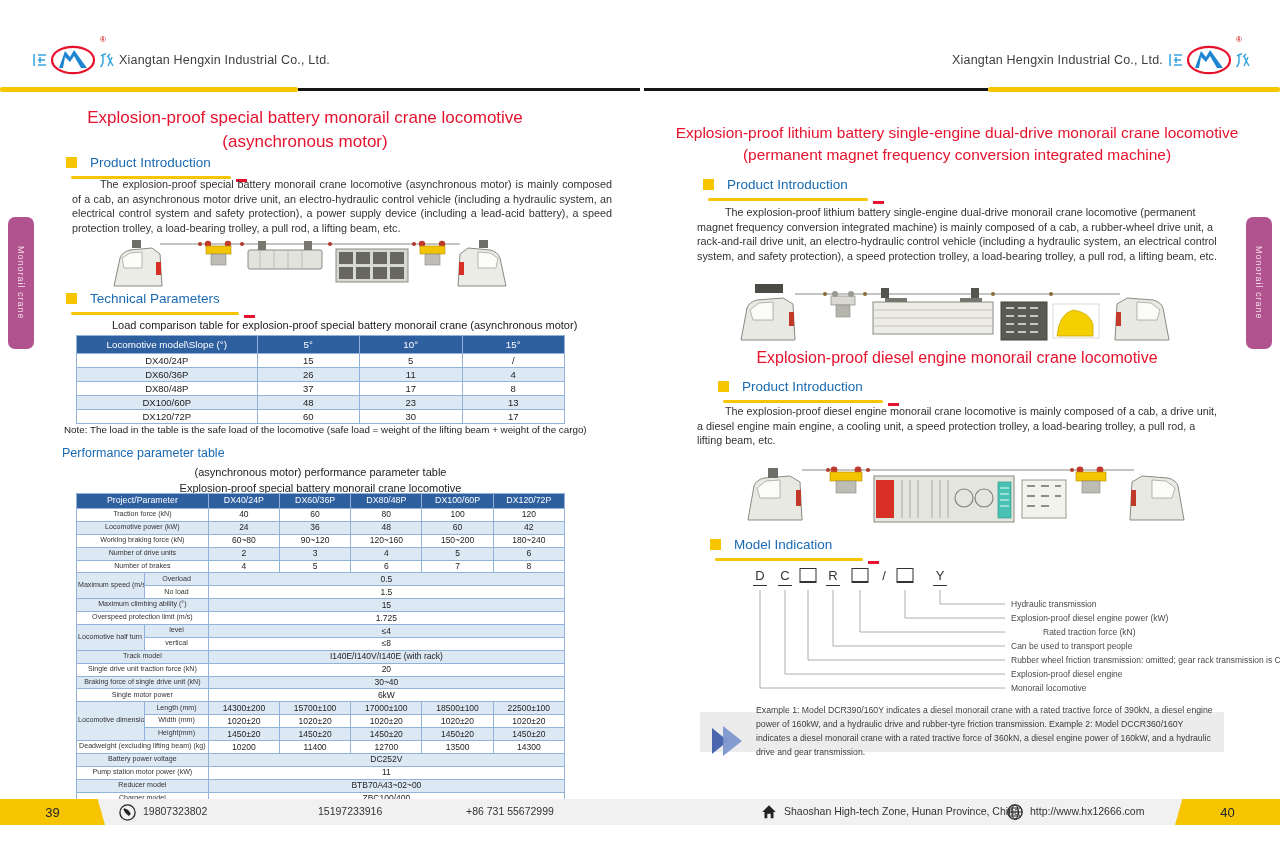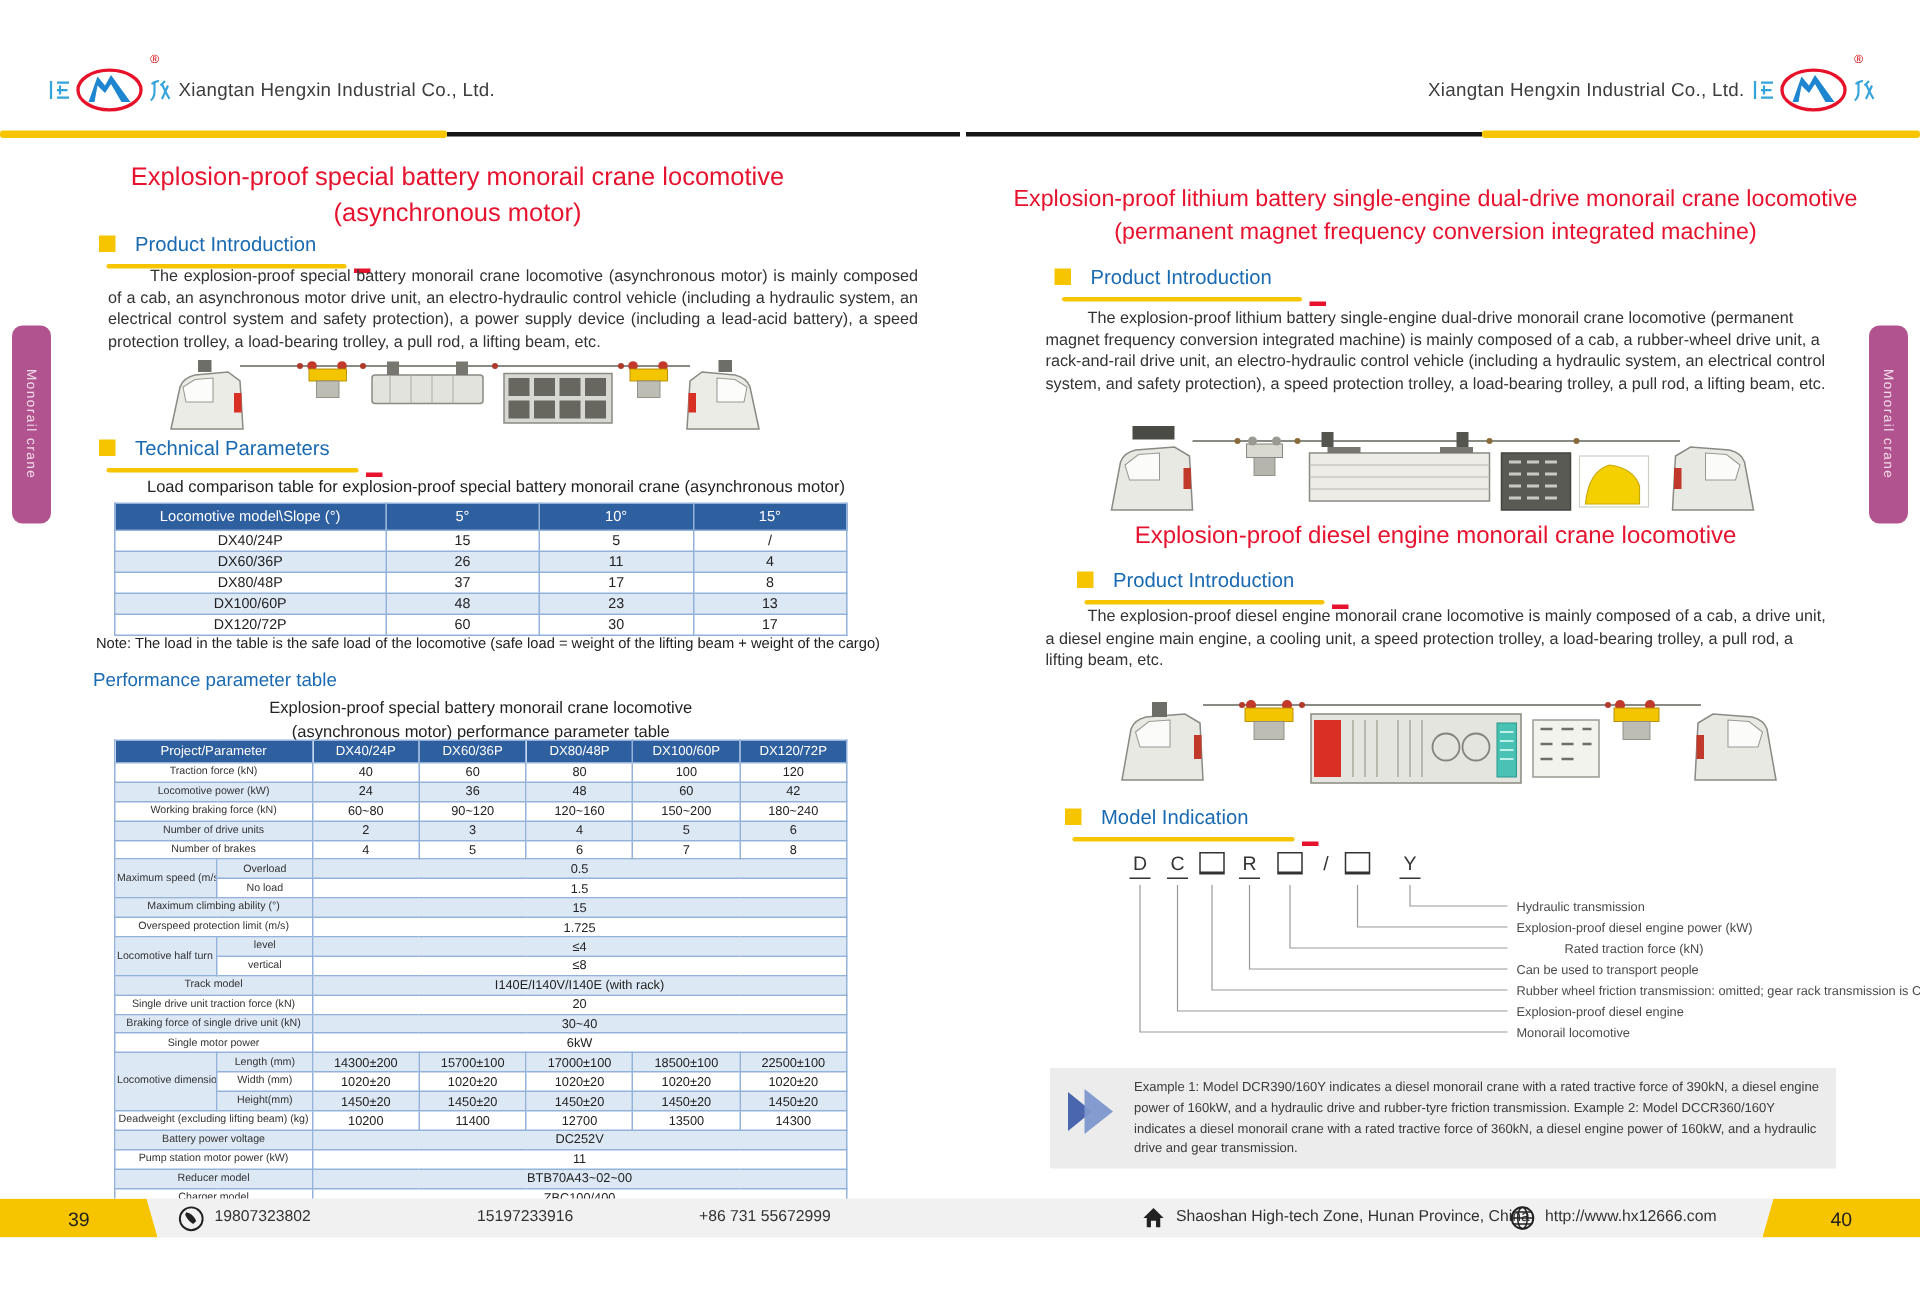--- a/index.html
+++ b/index.html
@@ -49,21 +49,21 @@
 
   
   #model-diagram{position:absolute;left:695px;top:560px;width:560px;height:150px;}
   .msym{position:absolute;top:8px;transform:translateX(-50%);font-size:13px;color:#333;
         text-align:center;min-width:12px;border-bottom:1.6px solid #333;padding:0 1px 2px 1px;}
   .msym.noline{border-bottom:none;}
   .msym.box{width:13px;height:10px;border:1.1px solid #333;border-bottom:2.2px solid #333;}
   .mlabel{position:absolute;left:316px;font-size:8.5px;color:#4a4a4a;white-space:nowrap;}
 
   
-  .example-box{position:absolute;left:700px;top:712px;width:524px;height:67px;background:#ececec;
+  .example-box{position:absolute;left:700px;top:712px;width:524px;height:40px;background:#ececec;
                display:flex;align-items:center;}
   .example-text{margin-left:56px;margin-right:10px;font-size:8.7px;line-height:1.6;color:#3c3c3c;}
   .chev{position:absolute;left:12px;top:14px;}
 
   
   .footer-bar{position:absolute;left:0;top:799px;width:1280px;height:26px;background:#f1f1f1;}
   .pg-tab{position:absolute;top:799px;width:105px;height:26px;background:#f6c500;
           display:flex;align-items:center;font-size:13px;color:#222;}
   .pg-left{left:0;clip-path:polygon(0 0,93% 0,100% 100%,0 100%);justify-content:center;}
   .pg-right{left:1175px;clip-path:polygon(7% 0,0 100%,100% 100%,100% 0);justify-content:center;}
@@ -180,21 +180,21 @@
     <rect x="351" y="34" width="5" height="13" fill="#d93025"></rect>
     <rect x="371" y="12" width="9" height="8" fill="#6e6e68"></rect>
   </svg>
 
   <div class="sec-head" style="left:66px;top:291px;">
     <span class="bullet"></span>
     <span class="sec-title">Technical Parameters</span>
     <span class="u-line" style="width:168px;"></span>
   </div>
 
-  <div class="tbl-caption" style="left:98px;top:319px;">Load comparison table for explosion-proof special battery monorail crane (asynchronous motor)</div>
+  <div class="tbl-caption" style="left:112px;top:319px;">Load comparison table for explosion-proof special battery monorail crane (asynchronous motor)</div>
 
   <table id="load-table" style="top:335px;">
     <colgroup>
         <col style="width:37%">
         <col style="width:21%">
         <col style="width:21%">
         <col style="width:21%">
       </colgroup>
     <thead>
         <tr>
@@ -236,22 +236,22 @@
           <td>17</td>
         </tr>
       </tbody>
   </table>
 
   <div class="note" style="left:64px;top:424px;">Note: The load in the table is the safe load of the locomotive (safe load = weight of the lifting beam + weight of the cargo)</div>
 
   <div class="perf-heading" style="left:62px;top:446px;">Performance parameter table</div>
 
   <div class="abs" style="left:76px;top:465px;width:489px;text-align:center;font-size:11px;line-height:1.45;color:#222;">
+    <div>(asynchronous motor) performance parameter table</div>
     <div>Explosion-proof special battery monorail crane locomotive</div>
-    <div>(asynchronous motor) performance parameter table</div>
   </div>
 
   <table id="perf-table" style="top:493px;">
     <colgroup>
       <col style="width:14%">
         <col style="width:13%">
       <col style="width:14.6%">
         <col style="width:14.6%">
         <col style="width:14.6%">
         <col style="width:14.6%">

